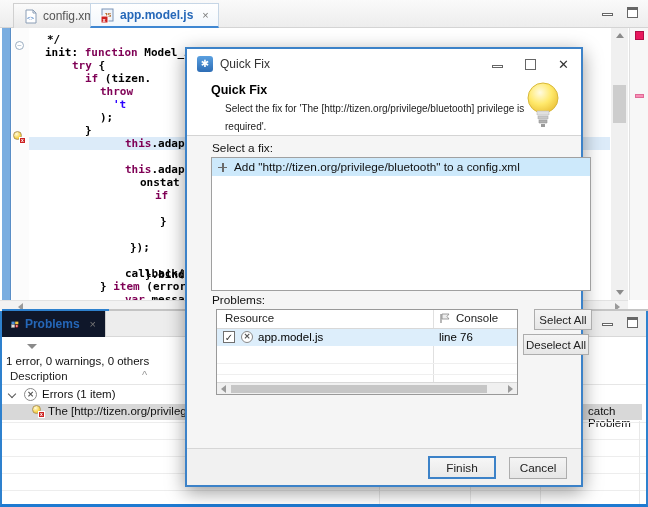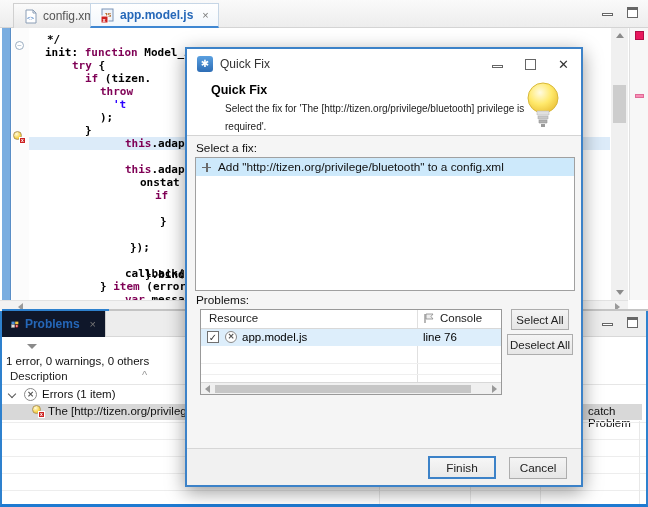--- a/index.html
+++ b/index.html
@@ -86,21 +86,21 @@
             border:2px solid #3c82c8; box-shadow:0 5px 18px rgba(0,0,0,.4); z-index:10; }
   .dlg-titlebar { position:absolute; left:0; top:0; width:100%; height:29px; background:#fff; display:flex; align-items:center; }
   .dlg-icon { width:16px; height:16px; margin:0 7px 0 10px; background:linear-gradient(#5aa0e0,#2d6db5); border-radius:3px;
               color:#fff; font-size:10px; line-height:16px; text-align:center; }
   .dlg-title { font-size:12px; color:#333; }
   .dlg-controls { position:absolute; right:12px; top:8px; display:flex; gap:22px; align-items:center; }
   .dlg-header { position:absolute; left:0; top:29px; width:100%; height:58px; background:#fff; border-bottom:1px solid #d4d4d4; }
   .dlg-heading { position:absolute; left:24px; top:5px; font-weight:bold; font-size:12.5px; color:#000; }
   .dlg-desc { position:absolute; left:38px; top:22px; width:300px; font-size:10px; line-height:18px; color:#222; }
   .lightbulb { position:absolute; right:16px; top:2px; }
-  .dlg-body { position:absolute; left:0; top:88px; width:100%; height:313px; }
+  .dlg-body { position:absolute; left:16px; top:88px; width:100%; height:313px; }
   .field-label { position:absolute; left:9px; font-size:11.8px; color:#111; }
   .fix-list { position:absolute; left:8px; top:20px; width:380px; height:134px; background:#fff; border:1px solid #a0a0a0; }
   .fix-item { position:relative; height:18px; background:#cde9fb; display:flex; align-items:center; }
   .plus-icon { position:relative; width:9px; height:9px; margin:0 7px 0 6px; }
   .plus-icon::before { content:""; position:absolute; left:0; top:4px; width:9px; height:1.6px; background:#6a6a6a; }
   .plus-icon::after  { content:""; position:absolute; left:4px; top:0; width:1.6px; height:9px; background:#6a6a6a; }
   .fix-item .txt { font-size:11.8px; color:#111; }
   .ptable { position:absolute; left:13px; top:172px; width:302px; height:86px; background:#fff; border:1px solid #999; }
   .ptable .col-div { position:absolute; left:216px; top:0; bottom:12px; width:1px; background:#e0e0e0; }
   .ptable .thead { position:absolute; left:0; top:0; width:100%; height:19px; border-bottom:1px solid #d8d8d8; font-size:11.5px; color:#222; }
@@ -114,21 +114,21 @@
   .trow .res-txt { position:absolute; left:41px; top:2px; }
   .trow .loc-txt { position:absolute; left:222px; top:2px; }
   .t-grid { position:absolute; left:0; width:100%; height:1px; background:#efefef; }
   .t-hscroll { position:absolute; left:0; bottom:0; width:100%; height:12px; background:#f0f0f0; border-top:1px solid #d8d8d8; }
   .t-hscroll .thumb { position:absolute; left:14px; top:2px; width:256px; height:8px; background:#c6c6c6; }
   .t-hscroll .arr-left { left:4px; top:2px; }
   .t-hscroll .arr-right { right:4px; top:2px; }
   .side-btns { position:absolute; left:320px; top:172px; width:70px; }
   .btn { background:linear-gradient(#f4f4f4,#e6e6e6); border:1px solid #adadad; font-size:11.5px; color:#222;
          font-family:"Liberation Sans",sans-serif; display:block; }
-  .btn-selall { width:58px; height:21px; margin-left:4px; }
+  .btn-selall { width:58px; height:21px; margin-left:11px; }
   .btn-desall { width:66px; height:21px; margin-top:4px; }
   .dlg-footer { position:absolute; left:0; bottom:0; width:100%; height:37px; background:#f1f1f1; border-top:1px solid #d6d6d6; }
   .btn-finish { position:absolute; right:85px; top:7px; width:68px; height:23px; border:2px solid #3c82c8;
                 background:linear-gradient(#f6f6f6,#e9e9e9); font-size:11.8px; }
   .btn-cancel { position:absolute; right:14px; top:8px; width:58px; height:22px; font-size:11.8px; }
 
   .icon-16 { width:15px; height:15px; }
 </style>
 </head>
 <body>

